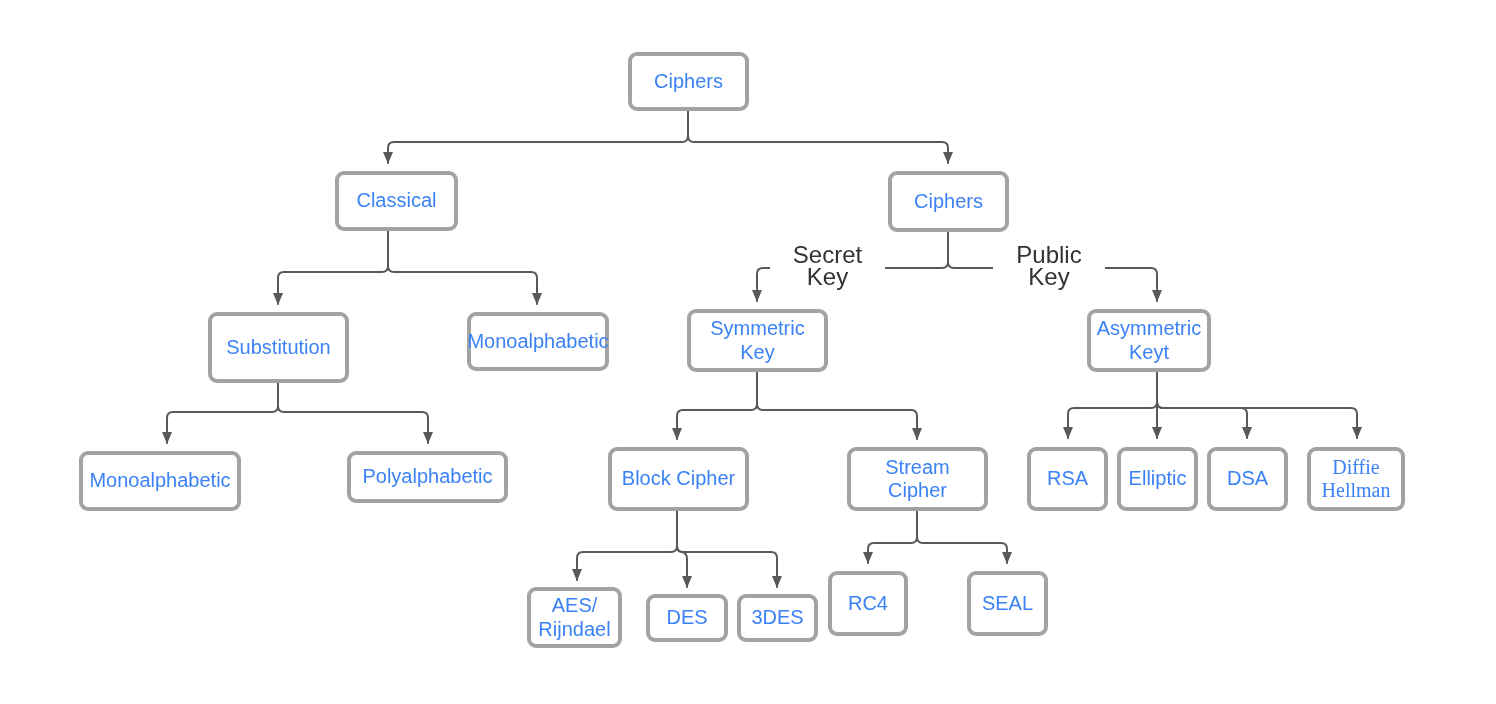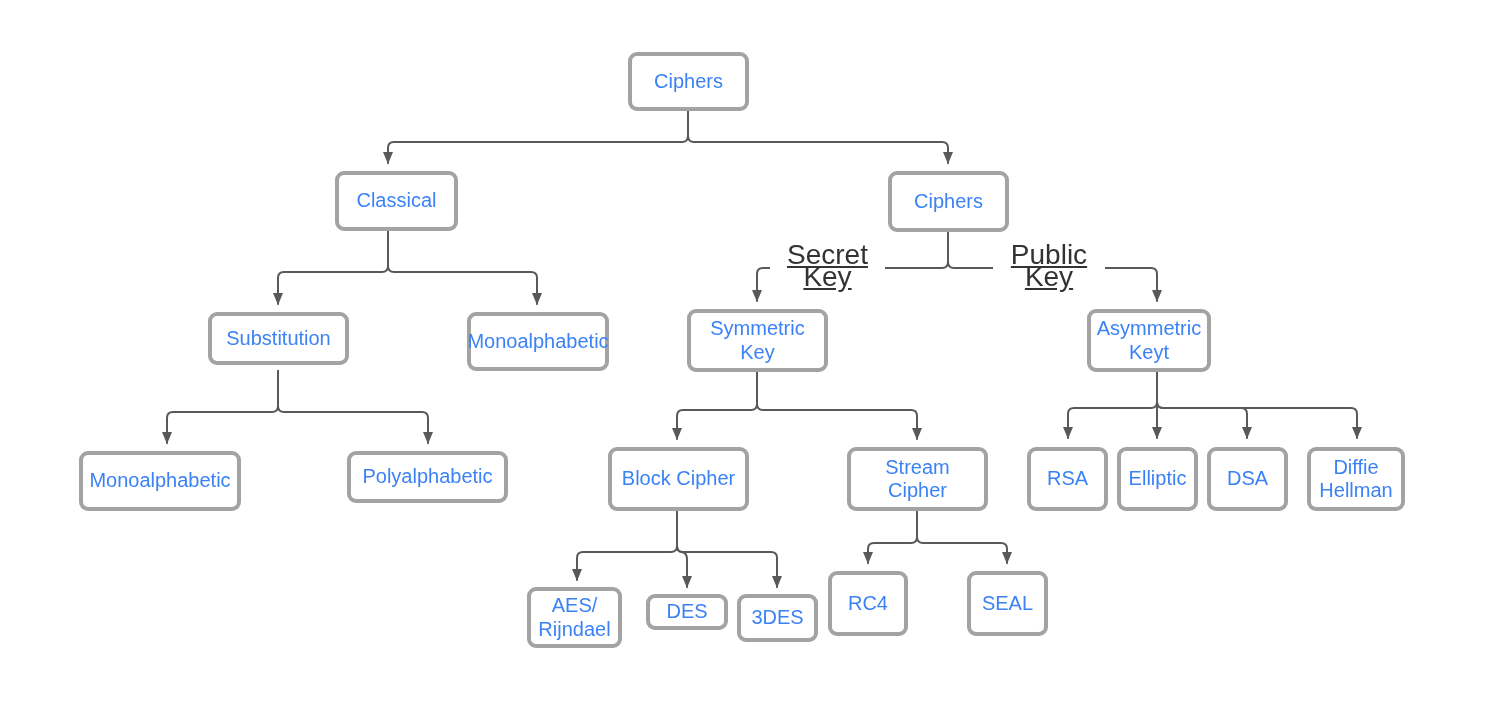--- a/index.html
+++ b/index.html
@@ -42,25 +42,24 @@
     font-size: 20px;
     line-height: 1.16;
   }
   .node .lbl {
     white-space: pre-line;
     padding: 0 2px;
   }
   .edge-label {
     position: absolute;
     color: #333333;
-    font-size: 28px;
+    font-size: 24px;
     line-height: 22px;
     text-align: center;
     background: #ffffff;
-    text-decoration: underline;
   }
 </style>
 </head>
 <body>
 
 <div class="canvas">
 
   <svg class="edge-layer" viewBox="0 0 1496 704" xmlns="http://www.w3.org/2000/svg">
     <defs>
       <marker id="arrow" viewBox="0 0 14 12" refX="12" refY="6" markerWidth="14" markerHeight="12" orient="auto" markerUnits="userSpaceOnUse">
@@ -101,21 +100,21 @@
 
   <div class="node" style="left:628px;top:52px;width:121px;height:59px;">
       <span class="lbl">Ciphers</span>
     </div>
   <div class="node" style="left:327px;top:171px;width:123px;height:60px;margin-left:8px;">
       <span class="lbl">Classical</span>
     </div>
   <div class="node" style="left:888px;top:171px;width:121px;height:61px;">
       <span class="lbl">Ciphers</span>
     </div>
-  <div class="node" style="left:208px;top:312px;width:141px;height:53px;">
+  <div class="node" style="left:208px;top:312px;width:141px;height:71px;">
       <span class="lbl">Substitution</span>
     </div>
   <div class="node" style="left:467px;top:312px;width:142px;height:59px;">
       <span class="lbl">Monoalphabetic</span>
     </div>
   <div class="node" style="left:687px;top:309px;width:141px;height:63px;">
       <span class="lbl">Symmetric
 Key</span>
     </div>
   <div class="node" style="left:1087px;top:309px;width:124px;height:63px;">
@@ -137,29 +136,29 @@
   <div class="node" style="left:847px;top:447px;width:141px;height:64px;">
       <span class="lbl">Stream
 Cipher</span>
     </div>
   <div class="node" style="left:1117px;top:447px;width:81px;height:64px;">
       <span class="lbl">Elliptic</span>
     </div>
   <div class="node" style="left:1207px;top:447px;width:81px;height:64px;">
       <span class="lbl">DSA</span>
     </div>
-  <div class="node" style="left:1307px;top:447px;width:98px;height:64px;">
+  <div class="node" style="left:1307px;top:447px;width:98px;height:64px;font-family:Liberation Serif, serif;">
       <span class="lbl">Diffie
 Hellman</span>
     </div>
   <div class="node" style="left:527px;top:587px;width:95px;height:61px;">
       <span class="lbl">AES/
 Rijndael</span>
     </div>
-  <div class="node" style="left:646px;top:594px;width:82px;height:36px;">
+  <div class="node" style="left:646px;top:594px;width:82px;height:48px;">
       <span class="lbl">DES</span>
     </div>
   <div class="node" style="left:737px;top:594px;width:81px;height:48px;">
       <span class="lbl">3DES</span>
     </div>
   <div class="node" style="left:828px;top:571px;width:80px;height:65px;">
       <span class="lbl">RC4</span>
     </div>
   <div class="node" style="left:967px;top:571px;width:81px;height:65px;">
       <span class="lbl">SEAL</span>

